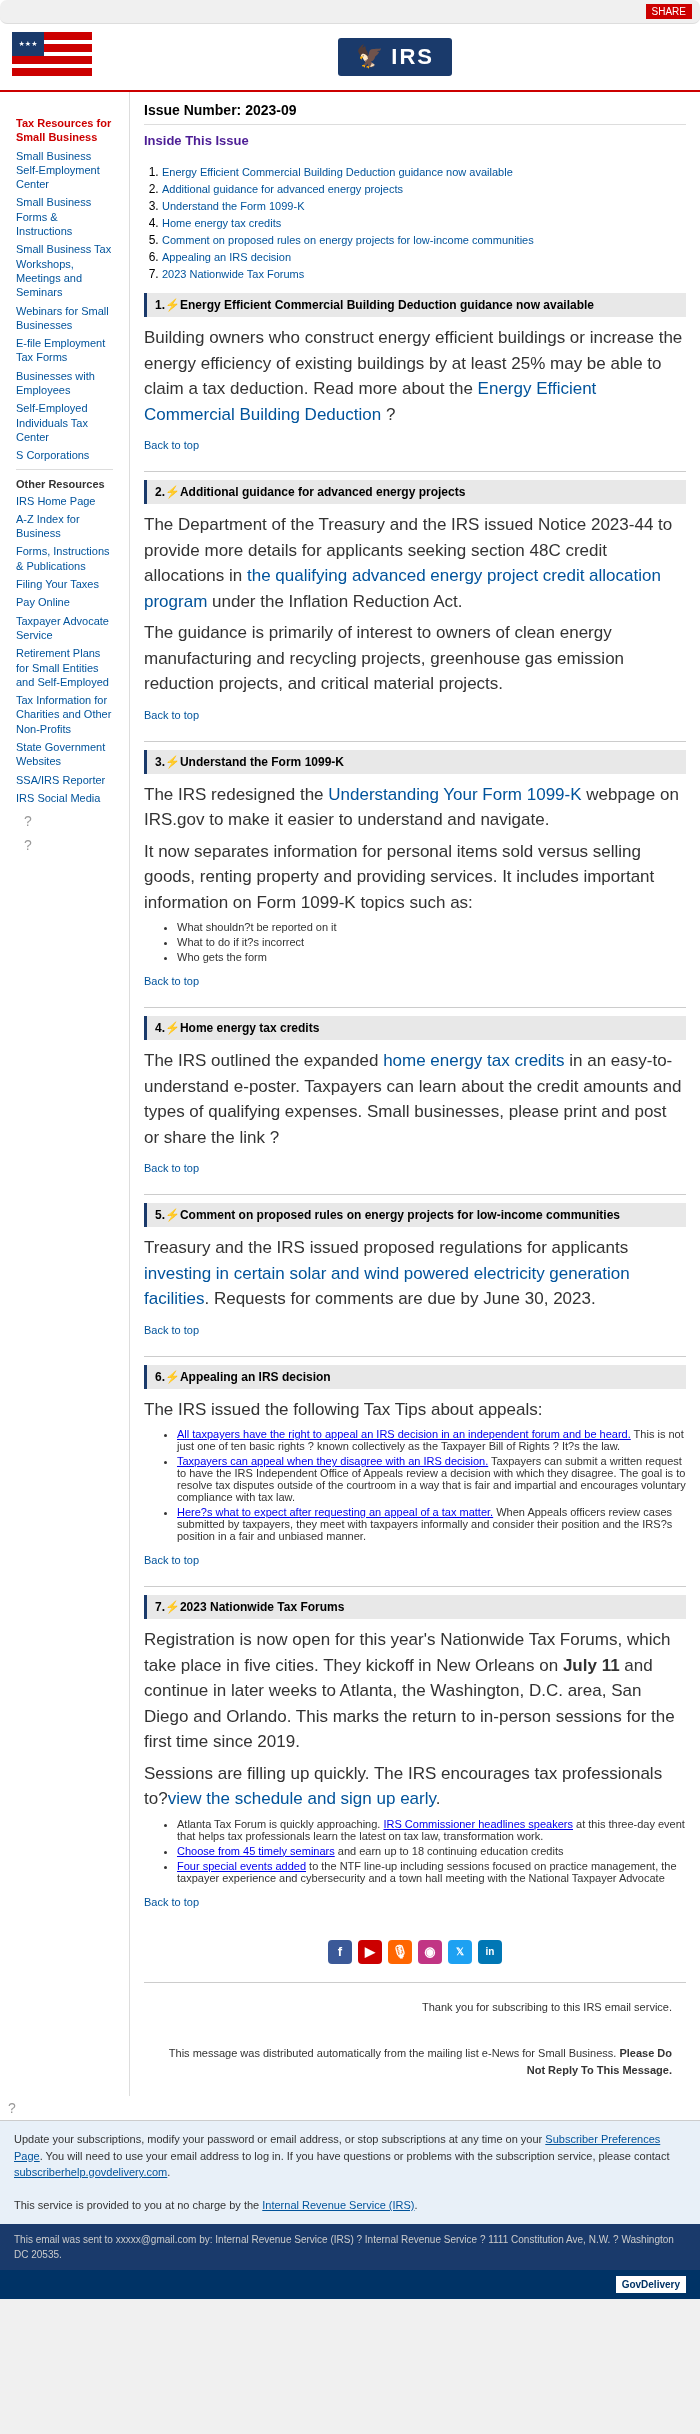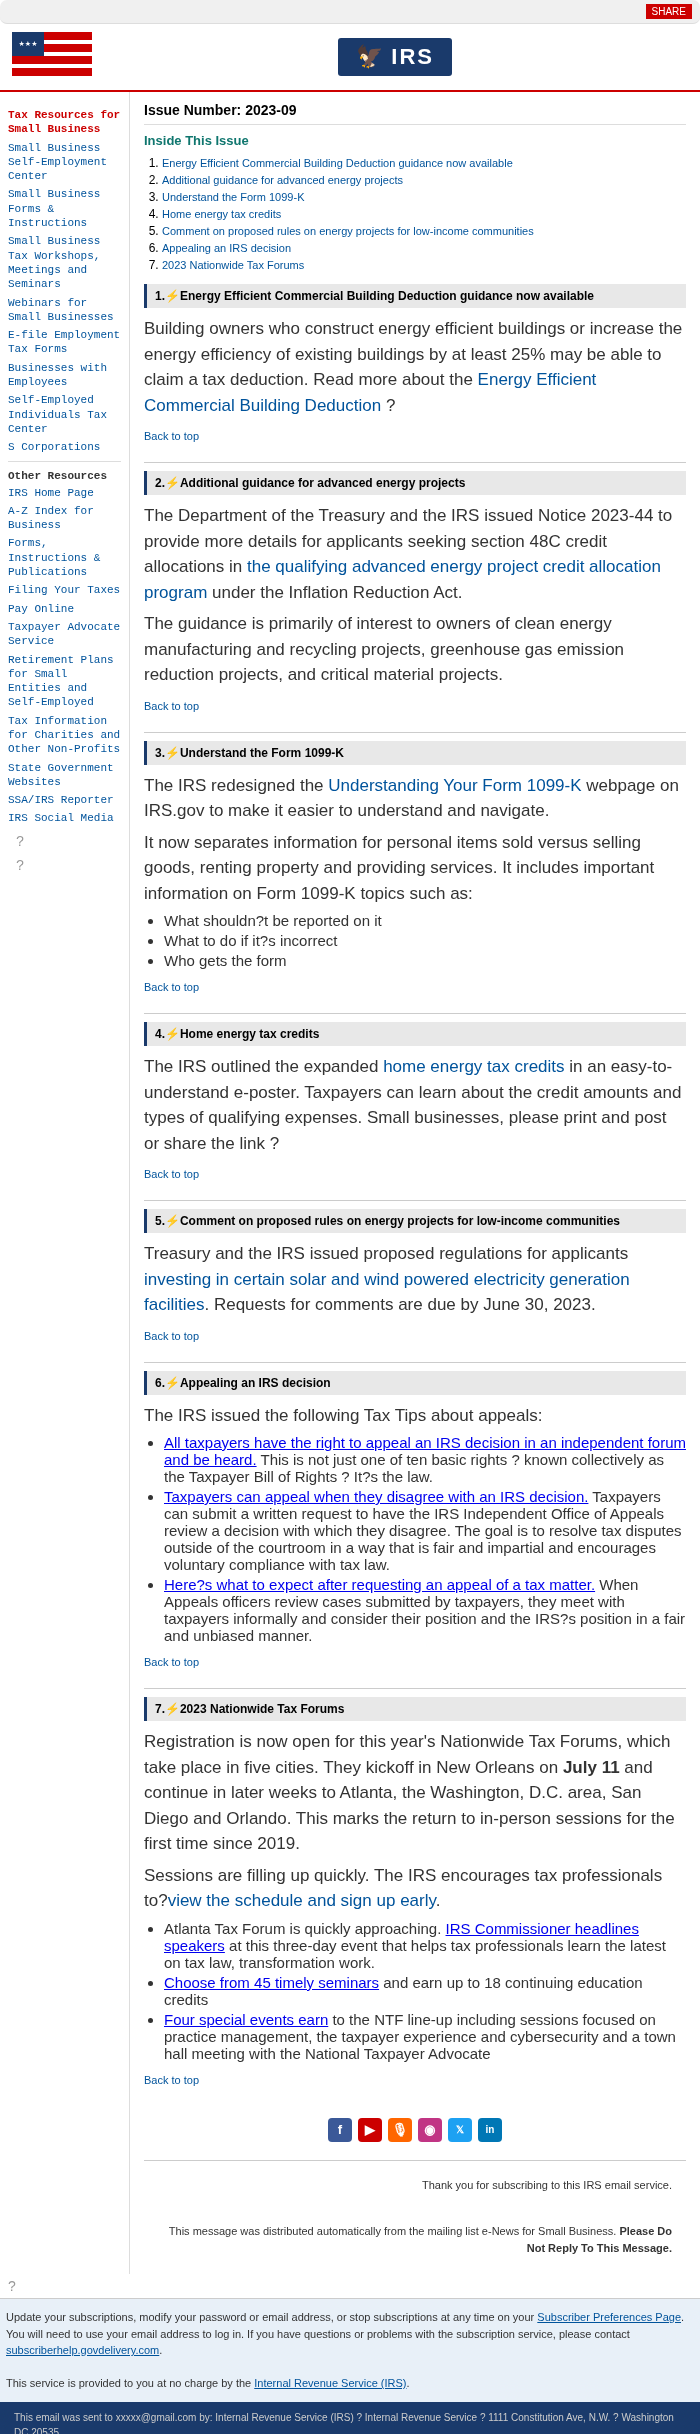--- a/index.html
+++ b/index.html
@@ -18,61 +18,61 @@
 
     
     .subheader { background: #1a3a6b; color: #fff; display: flex; justify-content: space-between; align-items: center; padding: 5px 12px; font-size: 11px; }
     .subheader-title { font-weight: bold; }
     .subheader-date { font-style: italic; }
 
     
     .main-layout { display: flex; width: 100%; }
 
     
-    .sidebar { width: 130px; flex-shrink: 0; padding: 8px; background: #fff; border-right: 1px solid #ddd; font-size: 11px; font-family: Liberation Mono, monospace; }
+    .sidebar { width: 130px; flex-shrink: 0; padding: 16px; background: #fff; border-right: 1px solid #ddd; font-size: 11px; }
     .sidebar-section-title { color: #cc0000; font-weight: bold; font-size: 11px; margin-bottom: 4px; margin-top: 8px; line-height: 1.3; }
     .sidebar-link { color: #00539b; text-decoration: none; display: block; margin-bottom: 4px; line-height: 1.3; font-size: 11px; }
     .sidebar-divider { border: none; border-top: 1px solid #ddd; margin: 6px 0; }
     .sidebar-other { color: #333; font-weight: bold; font-size: 11px; margin-bottom: 4px; margin-top: 8px; }
 
     
     .content { flex: 1; padding: 10px 14px; background: #fff; }
     .issue-number { font-size: 14px; font-weight: bold; color: #000; margin-bottom: 8px; border-bottom: 1px solid #ddd; padding-bottom: 6px; }
-    .inside-title { font-size: 13px; font-weight: bold; color: #0f766e; margin-bottom: 8px; }
+    .inside-title { font-size: 13px; font-weight: bold; color: #4c1d95; margin-bottom: 17px; }
 
     .toc-list { padding-left: 18px; margin-bottom: 12px; }
     .toc-list li { margin-bottom: 3px; }
     .toc-list a { color: #00539b; font-size: 11px; text-decoration: none; }
 
     .section-title { font-size: 12px; font-weight: bold; background: #e8e8e8; padding: 5px 8px; margin-bottom: 8px; border-left: 3px solid #1a3a6b; }
 
     .section-body { font-size: 17px; line-height: 1.5; color: #333; margin-bottom: 6px; }
     .section-body a { color: #00539b; text-decoration: none; }
 
     .back-to-top { font-size: 11px; color: #00539b; text-decoration: none; display: inline-block; margin: 6px 0 12px 0; }
 
     .bullet-list { padding-left: 20px; margin: 6px 0; }
-    .bullet-list li { margin-bottom: 3px; font-size: 15px; color: #333; }
+    .bullet-list li { margin-bottom: 3px; font-size: 11px; color: #333; margin-left: 13px; }
 
     .section-divider { border: none; border-top: 1px solid #ccc; margin: 8px 0; }
 
     
     .social-bar { display: flex; justify-content: center; gap: 6px; padding: 10px; margin-top: 10px; }
     .social-icon { width: 24px; height: 24px; border-radius: 4px; display: flex; align-items: center; justify-content: center; font-size: 13px; font-weight: bold; color: #fff; text-decoration: none; }
     .fb { background: #3b5998; }
     .yt { background: #cc0000; }
     .podcast { background: #ff6600; }
     .insta { background: #c13584; }
     .tw { background: #1da1f2; }
     .li { background: #0077b5; }
 
     .footer-note { font-size: 11px; color: #333; text-align: right; padding: 8px 14px; line-height: 1.5; }
 
     
-    .bottom-section { background: #e8f0f8; padding: 10px 6px; font-size: 11px; color: #333; line-height: 1.5; border-top: 1px solid #ccc; }
+    .bottom-section { background: #e8f0f8; padding: 10px 14px; font-size: 11px; color: #333; line-height: 1.5; border-top: 1px solid #ccc; }
     .bottom-section a { color: #00539b; }
     .bottom-footer { background: #1a3a6b; color: #ccc; padding: 8px 14px; font-size: 10px; line-height: 1.5; }
     .govdelivery-bar { background: #003366; color: #fff; font-size: 11px; padding: 6px 14px; display: flex; justify-content: flex-end; align-items: center; }
     .govdelivery-logo { background: #fff; color: #003366; font-weight: bold; font-size: 10px; padding: 3px 6px; border-radius: 0; }
 
     .question-mark { font-size: 14px; color: #999; padding: 4px 8px; }
   </style>
 </head>
 <body>
 
@@ -213,21 +213,21 @@
       </div>
 
       
       <div id="s7">
         <div class="section-title">7.⚡2023 Nationwide Tax Forums</div>
         <p class="section-body">Registration is now open for this year's Nationwide Tax Forums, which take place in five cities. They kickoff in New Orleans on <strong>July 11</strong> and continue in later weeks to Atlanta, the Washington, D.C. area, San Diego and Orlando. This marks the return to in-person sessions for the first time since 2019.</p>
         <p class="section-body">Sessions are filling up quickly. The IRS encourages tax professionals to?<a href="#">view the schedule and sign up early</a>.</p>
         <ul class="bullet-list">
           <li>Atlanta Tax Forum is quickly approaching. <a href="#">IRS Commissioner headlines speakers</a> at this three-day event that helps tax professionals learn the latest on tax law, transformation work.</li>
           <li><a href="#">Choose from 45 timely seminars</a> and earn up to 18 continuing education credits</li>
-          <li><a href="#">Four special events earn</a> to the NTF line-up including sessions focused on practice management, the taxpayer experience and cybersecurity and a town hall meeting with the National Taxpayer Advocate</li>
+          <li><a href="#">Four special events added</a> to the NTF line-up including sessions focused on practice management, the taxpayer experience and cybersecurity and a town hall meeting with the National Taxpayer Advocate</li>
         </ul>
         <a class="back-to-top" href="#">Back to top</a>
       </div>
 
       
       <div class="social-bar">
         <a class="social-icon fb" href="#">f</a>
         <a class="social-icon yt" href="#">▶</a>
         <a class="social-icon podcast" href="#">🎙</a>
         <a class="social-icon insta" href="#">◉</a>

